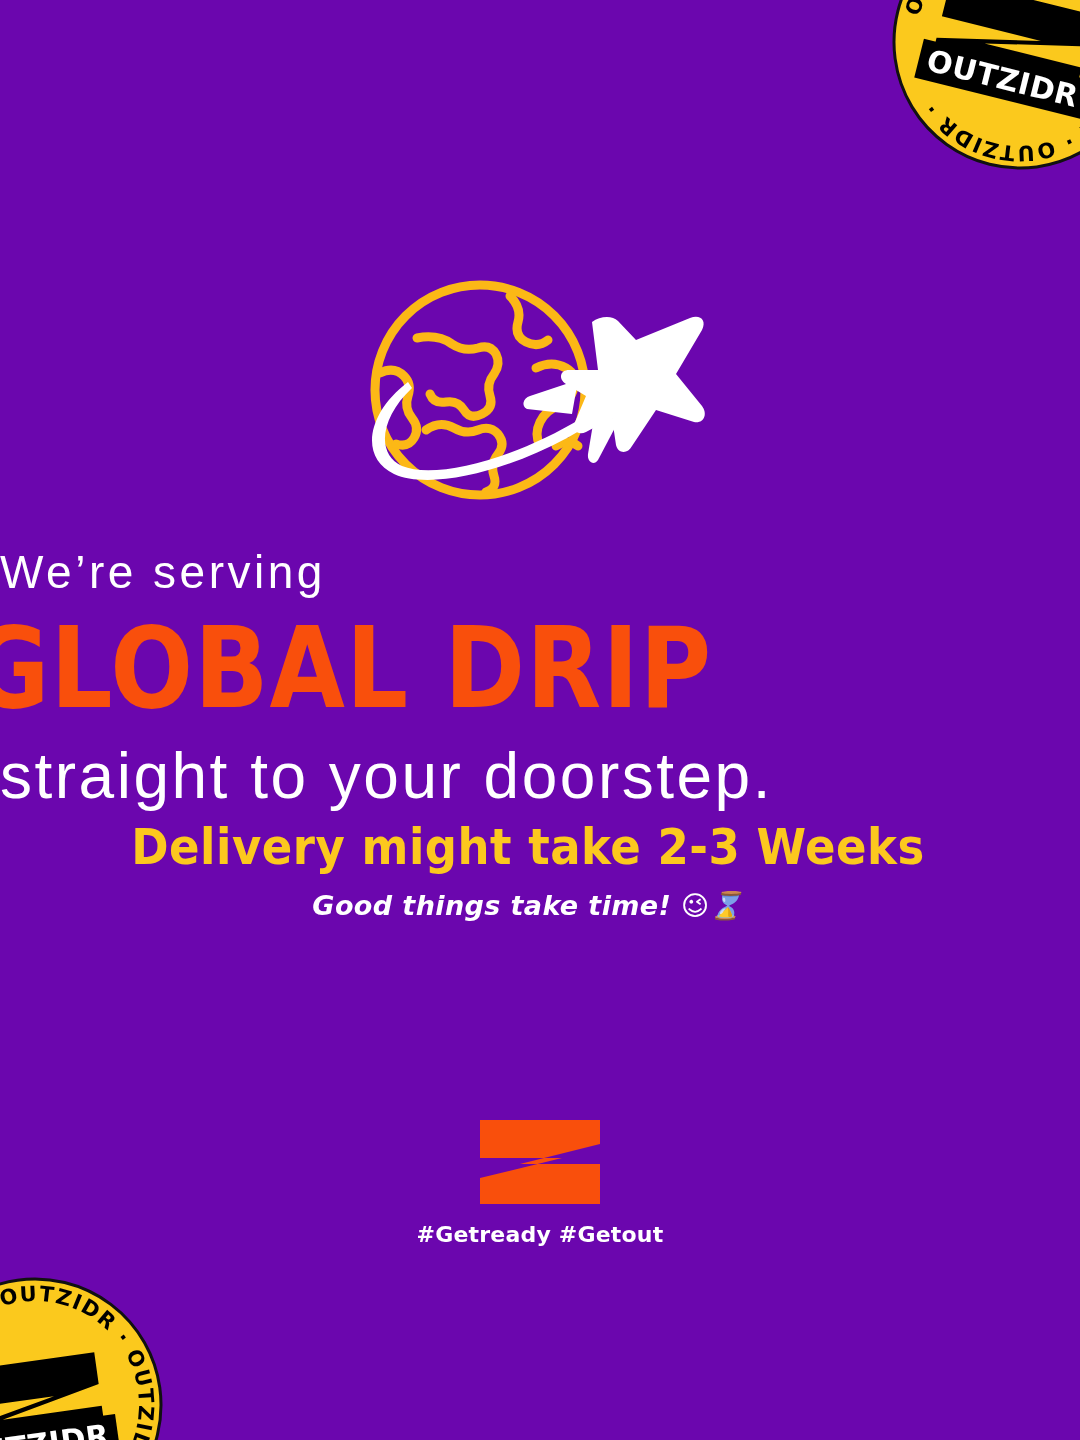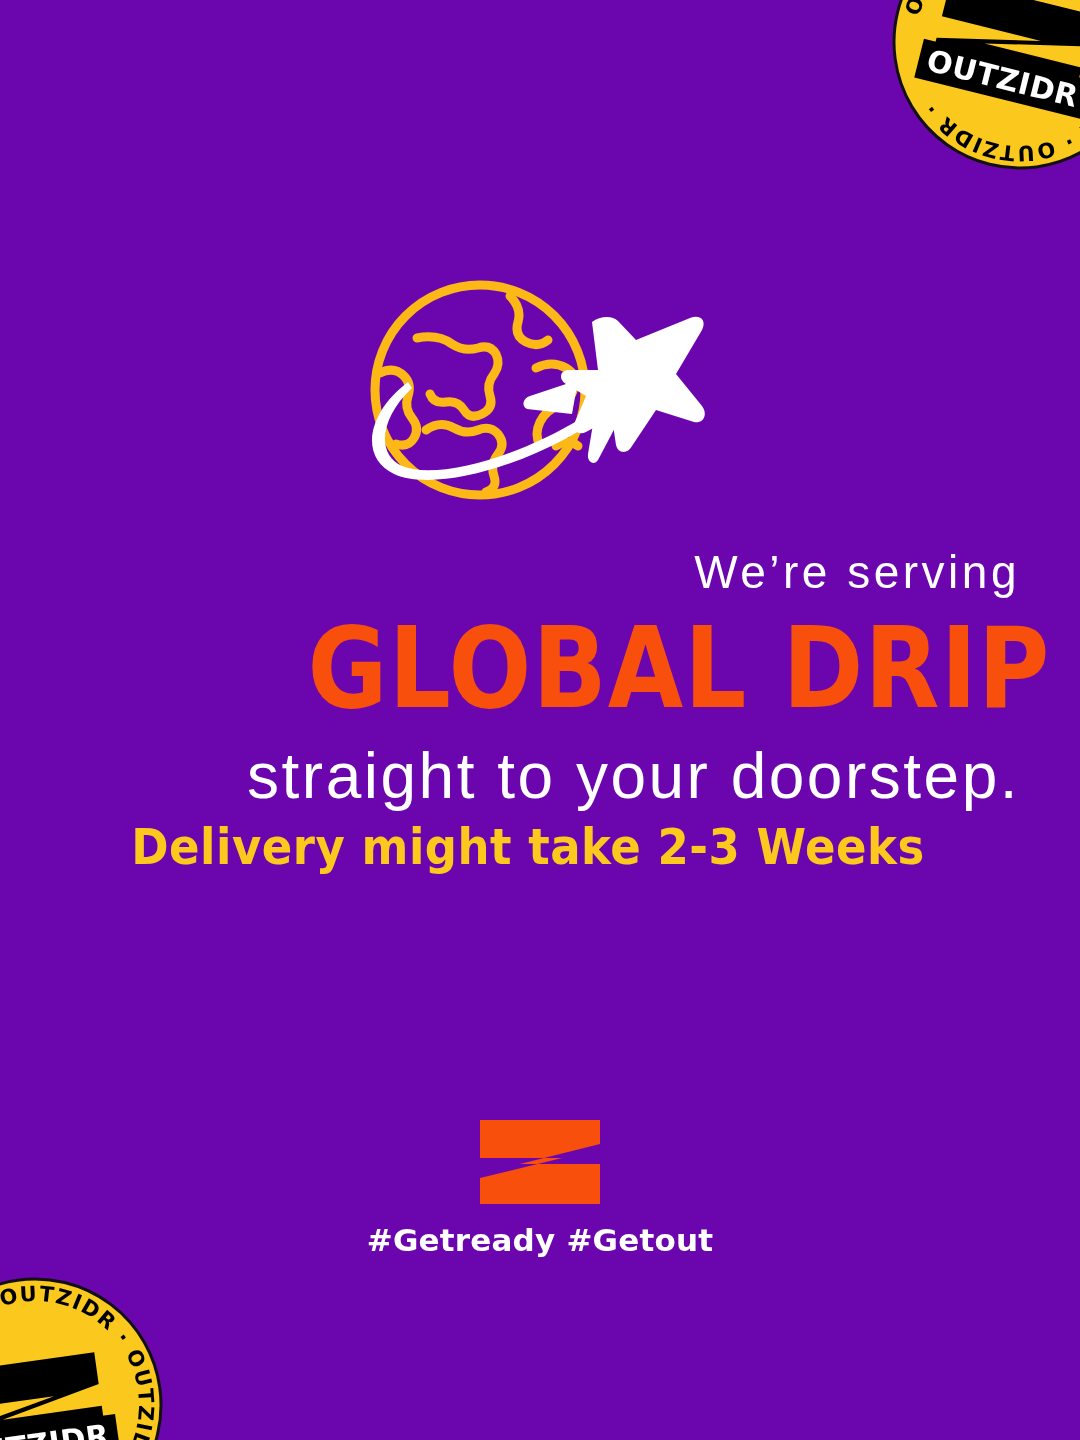--- a/index.html
+++ b/index.html
@@ -48,21 +48,21 @@
     height: 235px;
   }
   #globe-illustration svg { display: block; width: 100%; height: 100%; }
 
   
   #headline-block {
     position: absolute;
     left: 0;
     top: 548px;
     width: 1020px;
-    text-align: right;
+    text-align: left;
   }
   #eyebrow-text {
     font-size: 46px;
     font-weight: 400;
     color: #FFFFFF;
     letter-spacing: 3.5px;
     line-height: 1.08;
   }
   #headline-text {
     font-family: "DejaVu Sans", sans-serif;
@@ -120,21 +120,21 @@
     text-align: center;
   }
   #brand-logo-mark {
     width: 124px;
     height: 84px;
     margin: 0 auto;
   }
   #brand-logo-mark svg { display: block; width: 100%; height: 100%; }
   #hashtags-text {
     font-family: "DejaVu Sans", sans-serif;
-    font-size: 31px;
+    font-size: 22px;
     font-weight: 700;
     color: #FFFFFF;
     letter-spacing: 0.2px;
     margin-top: 18px;
   }
 </style>
 </head>
 <body>
 
 <div id="poster">
@@ -220,20 +220,21 @@
   </div>
 
   <div id="headline-block">
     <div id="eyebrow-text">We’re serving</div>
     <div id="headline-text">GLOBAL DRIP</div>
     <div id="subhead-text">straight to your doorstep.</div>
   </div>
 
   <div id="delivery-block">
     <div id="delivery-notice">Delivery might take 2-3 Weeks</div>
+    <div id="delivery-tagline">Good things take time! 😉⌛</div>
   </div>
 
   <div id="brand-footer">
     <div id="brand-logo-mark">
       <svg viewBox="0 0 124 84" xmlns="http://www.w3.org/2000/svg">
         <polygon fill="#F94F0C" points="2,0 122,0 122,24 42,44 122,44 122,84 2,84 2,58 84,38 2,38"></polygon>
       </svg>
     </div>
     <div id="hashtags-text">#Getready #Getout</div>
   </div>

